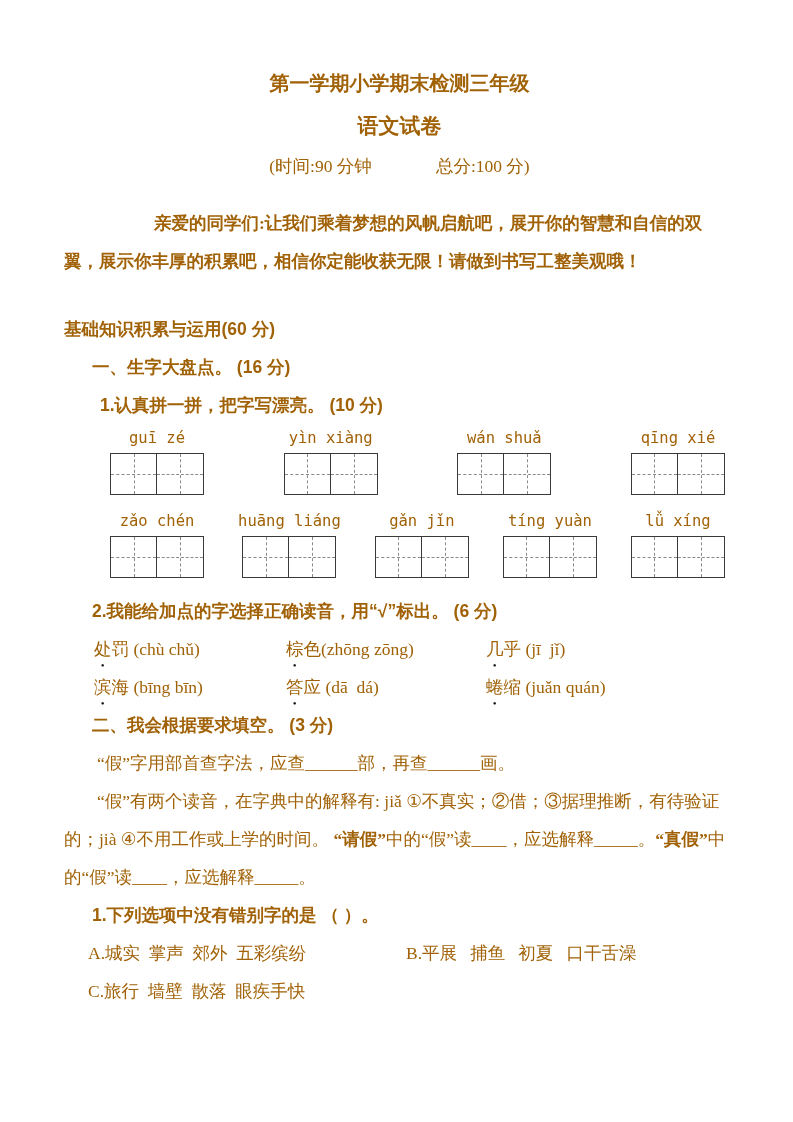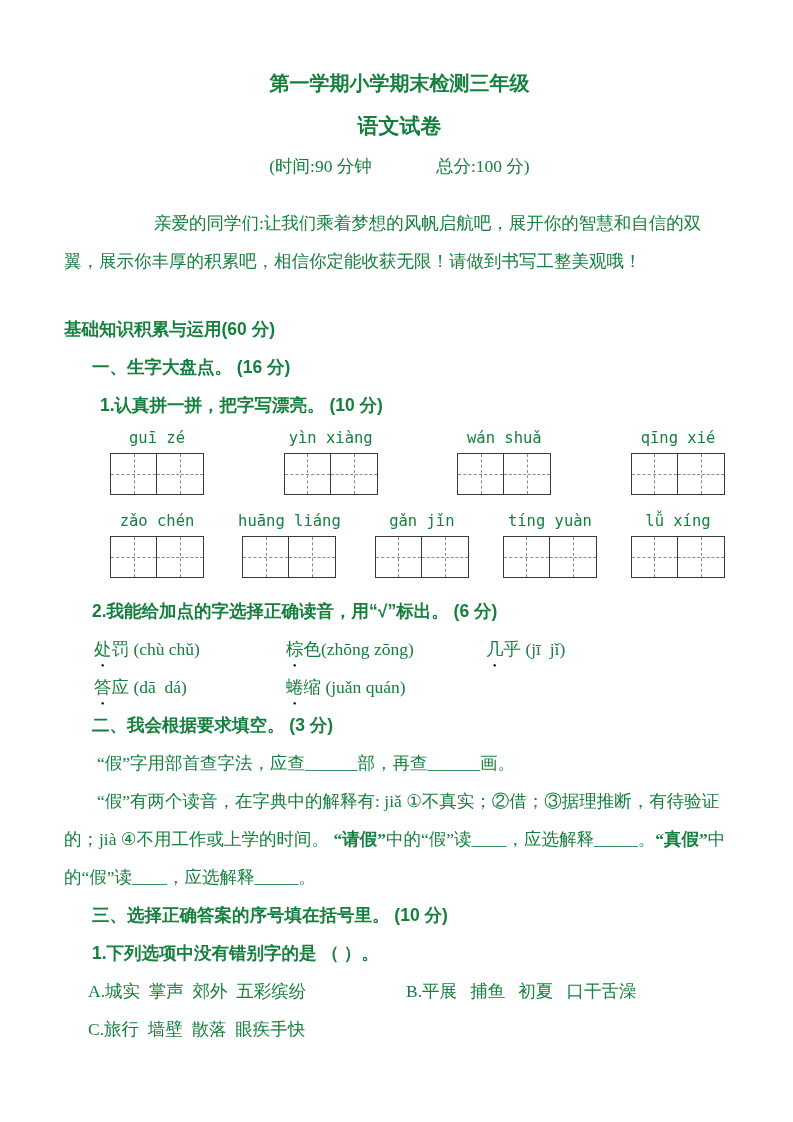--- a/index.html
+++ b/index.html
@@ -3,39 +3,39 @@
 <meta charset="utf-8">
 <style>
   * { box-sizing: border-box; }
   html, body { margin: 0; padding: 0; background: #ffffff; }
   .page {
     width: 793px;
     min-height: 1122px;
     margin: 0 auto;
     background: #ffffff;
     padding: 70px 58px 40px 64px;
-    color: #15803d;
+    color: #a16207;
     font-family: "Liberation Serif", "DejaVu Serif", serif;
     font-size: 17.5px;
     line-height: 38px;
   }
   .title {
     text-align: center; font-size: 20px; font-weight: 700;
     line-height: 26px; margin-bottom: 16px;
     font-family: "Liberation Sans", "DejaVu Sans", sans-serif;
   }
   .subtitle {
     text-align: center; font-size: 21px; font-weight: 700;
     line-height: 28px; margin-bottom: 12px;
     font-family: "Liberation Sans", "DejaVu Sans", sans-serif;
   }
   .meta { text-align: center; font-size: 17.5px; line-height: 28px; margin-bottom: 24px; }
   .meta .mspan { white-space: pre; }
   .meta .mspan + .mspan { margin-left: 64px; }
-  .intro { margin: 0; font-weight: 400; text-indent: 90px; }
+  .intro { margin: 0; font-weight: 700; text-indent: 90px; }
   .main-heading {
     margin-top: 30px; font-weight: 700;
     font-family: "Liberation Sans", "DejaVu Sans", sans-serif;
   }
   .h { font-weight: 700; margin-left: 28px; font-family: "Liberation Sans", "DejaVu Sans", sans-serif; }
   .h2 { margin-left: 36px; }
   .para { margin: 0; }
   .ti { text-indent: 33px; }
   .b { font-weight: 700; font-family: Liberation Serif, serif; }
 
@@ -161,29 +161,29 @@
   </div>
 
   <div class="h">2.我能给加点的字选择正确读音，用“√”标出。 (6 分)</div>
 
   <div class="phon-row">
     <span class="phon-item"><span class="dotted">处</span><span>罚 (chù chǔ)</span></span>
     <span class="phon-item"><span class="dotted">棕</span><span>色(zhōng zōng)</span></span>
     <span class="phon-item"><span class="dotted">几</span><span>乎 (jī  jǐ)</span></span>
   </div>
   <div class="phon-row">
+    <span class="phon-item"><span class="dotted">滨</span><span>海 (bīng bīn)</span></span>
     <span class="phon-item"><span class="dotted">答</span><span>应 (dā  dá)</span></span>
     <span class="phon-item"><span class="dotted">蜷</span><span>缩 (juǎn quán)</span></span>
   </div>
 
   <div class="h">二、我会根据要求填空。 (3 分)</div>
   <p class="para ti">“假”字用部首查字法，应查______部，再查______画。</p>
   <p class="para ti"><span>“假”有两个读音，在字典中的解释有: jiǎ ①不真实；②借；③据理推断，有待验证的；jià ④不用工作或上学的时间。 </span><span class="b">“请假”</span><span>中的“假”读____，应选解释_____。</span><span class="b">“真假”</span><span>中的“假”读____，应选解释_____。</span></p>
 
-  <div class="h">三、选择正确答案的序号填在括号里。 (10 分)</div>
   <div class="h">1.下列选项中没有错别字的是 （  ）。</div>
 
   <div class="opt-row">
     <span class="opt">A.城实  掌声  郊外  五彩缤纷</span>
     <span class="opt">B.平展   捕鱼   初夏   口干舌澡</span>
   </div>
   <div class="opt-row">
     <span class="opt">C.旅行  墙壁  散落  眼疾手快</span>
   </div>
 

